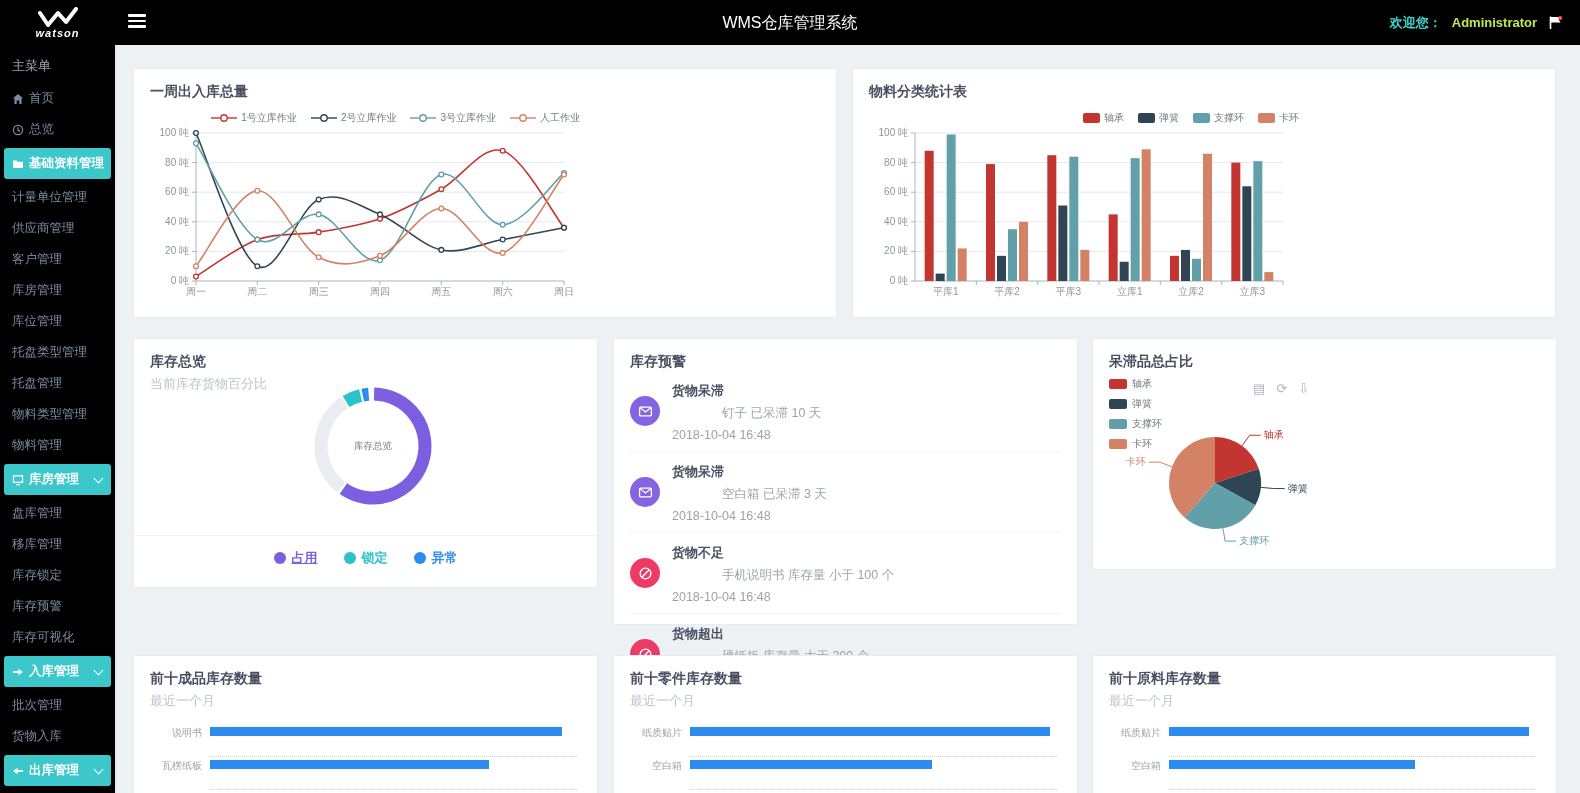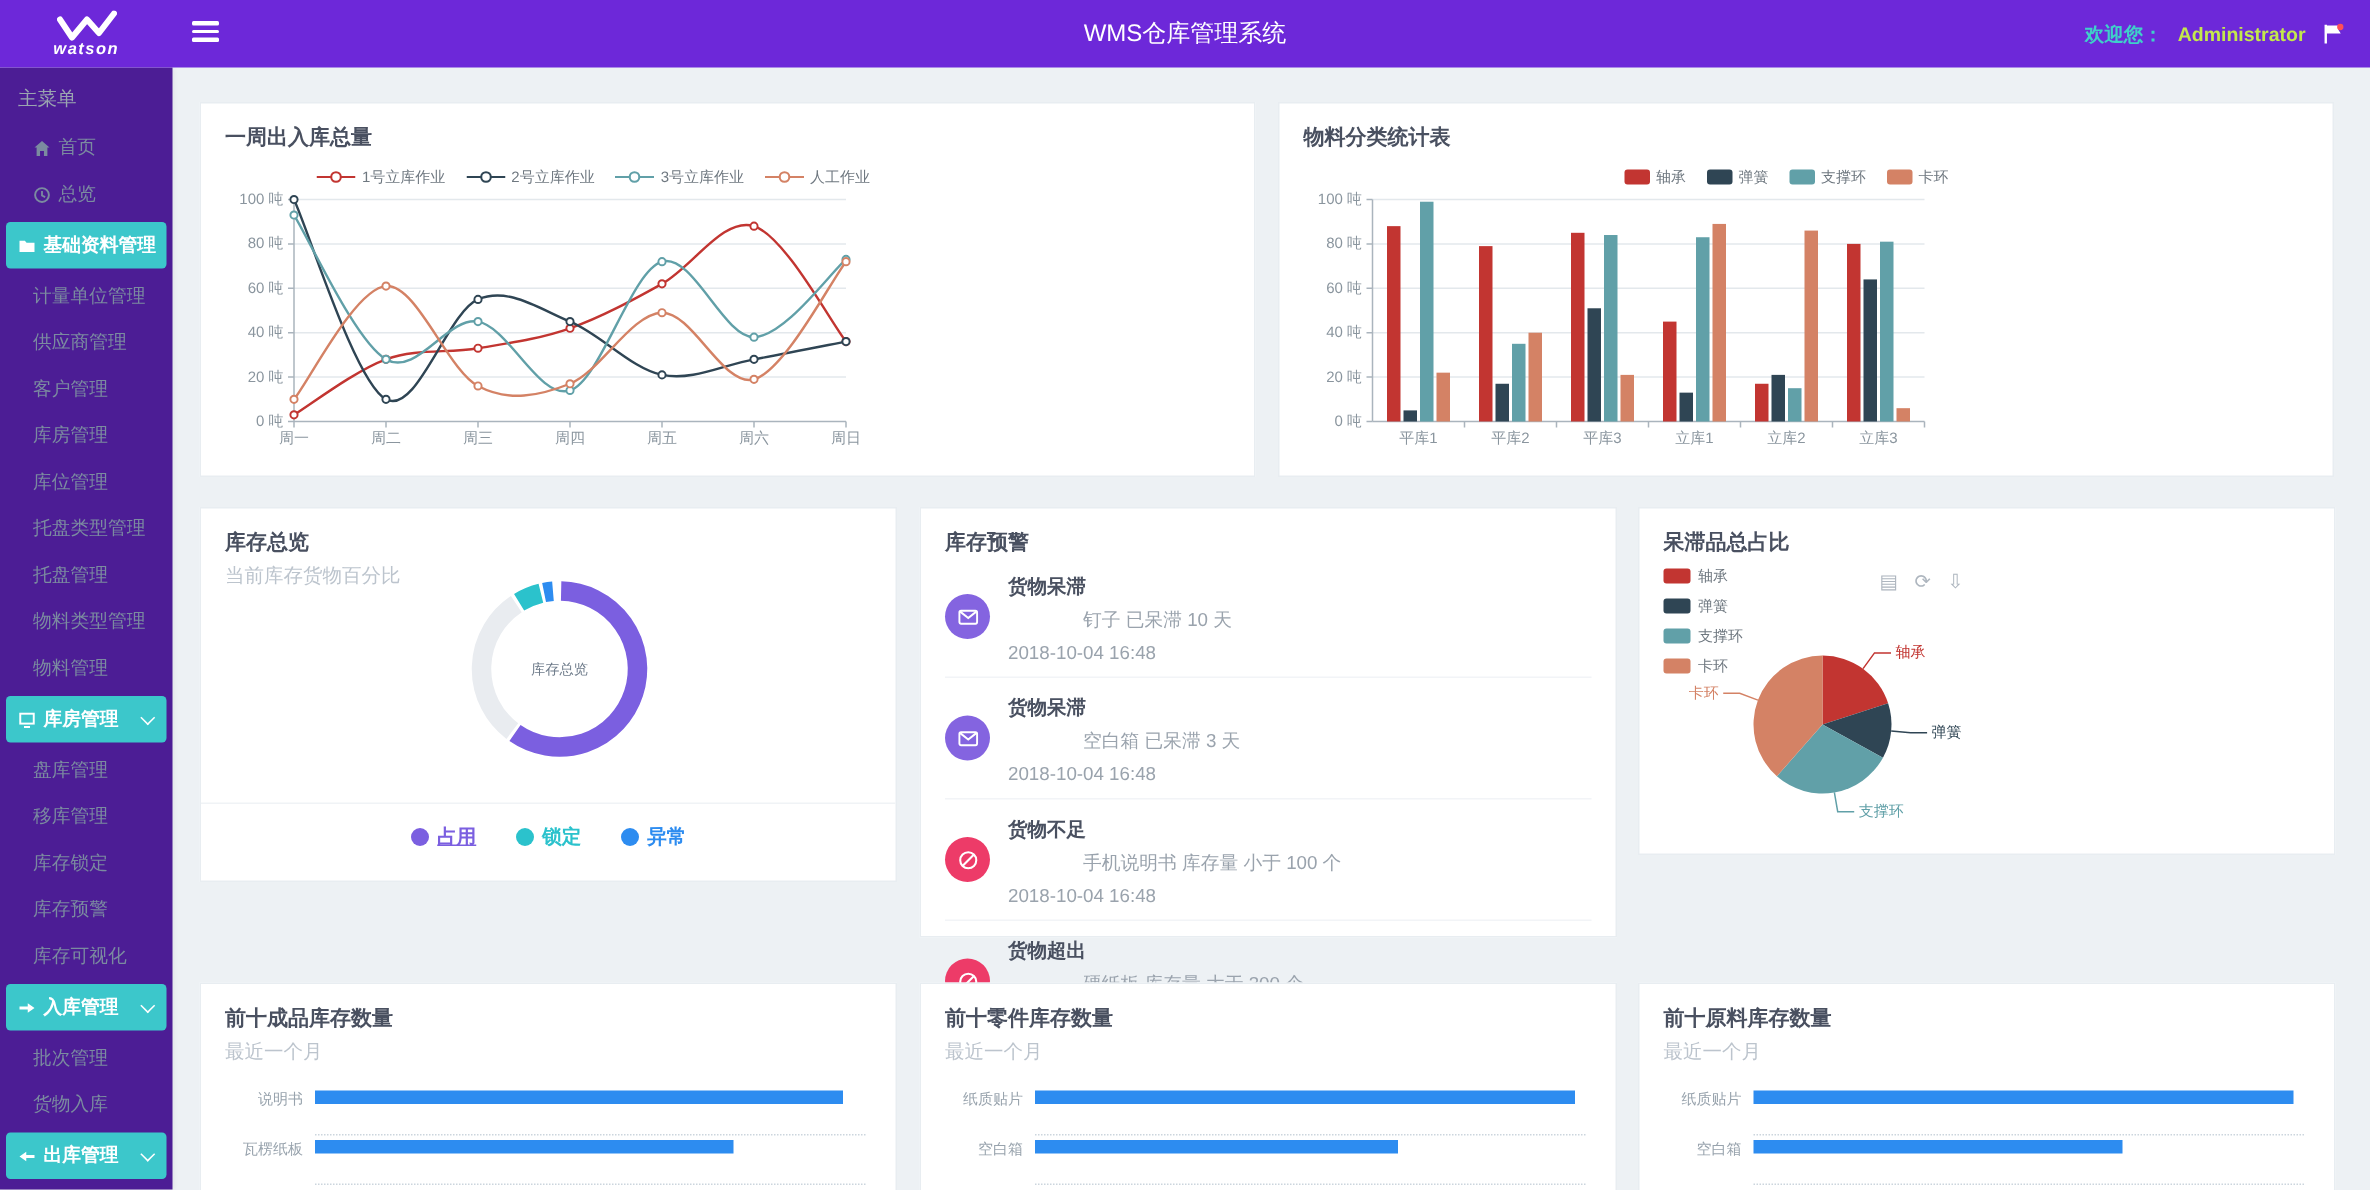--- a/index.html
+++ b/index.html
@@ -13,23 +13,23 @@
   .logo-text { color:#fff; font-weight:bold; font-style:italic; font-size:11px; letter-spacing:1px; margin-top:-2px; }
   .hamburger { position:absolute; left:128px; top:14px; width:18px; height:16px; cursor:pointer; }
   .hamburger span { display:block; height:2.5px; background:#fff; margin-bottom:3px; border-radius:1px; }
   .top-title { position:absolute; left:0; right:0; top:0; height:45px; line-height:45px; text-align:center; color:#fff; font-size:16px; }
   .top-right { position:absolute; right:16px; top:0; height:45px; display:flex; align-items:center; gap:10px; }
   .welcome { font-size:13px; color:#3fd0c9; }
   .username { font-size:13px; font-weight:bold; color:#c3e84c; }
   .flag { width:17px; height:17px; }
 
   
-  .sidebar { position:absolute; left:0; top:45px; bottom:0; width:115px; background:#4c1d95; box-shadow:1px 0 3px rgba(0,0,0,.06); z-index:10; overflow:hidden; }
+  .sidebar { position:absolute; left:0; top:45px; bottom:0; width:115px; background:#000000; box-shadow:1px 0 3px rgba(0,0,0,.06); z-index:10; overflow:hidden; }
   .side-section { padding:12px 10px 8px 12px; color:#9aa5b0; font-size:13px; }
-  .side-item { display:flex; align-items:center; gap:5px; padding:7px 6px 7px 22px; font-size:12.5px; color:#7b8ba0; cursor:pointer; white-space:nowrap; }
+  .side-item { display:flex; align-items:center; gap:5px; padding:7px 6px 7px 12px; font-size:12.5px; color:#7b8ba0; cursor:pointer; white-space:nowrap; }
   .side-item .icon { width:12px; height:12px; flex:0 0 12px; display:inline-flex; }
   .side-item .icon svg { width:100%; height:100%; }
   .side-item.active { background:#3cc7cb; color:#fff; font-weight:bold; margin:3px 4px; padding:7px 4px 7px 8px; border-radius:3px; font-size:12.5px; }
   .chev { width:7px; height:7px; border-right:1.6px solid #fff; border-bottom:1.6px solid #fff; transform:rotate(45deg); margin-left:auto; margin-right:5px; margin-top:-3px; }
 
   
   .card { position:absolute; background:#fff; border:1px solid #e8edf1; padding:14px 16px; }
   .card-title { font-size:14px; font-weight:bold; color:#495060; }
   .card-sub { font-size:13px; color:#bcc4cd; margin-top:4px; }
 
@@ -67,21 +67,21 @@
   .hbar-row { display:flex; align-items:flex-start; height:33px; }
   .hbar-label { width:60px; text-align:right; font-size:10px; color:#98a3ad; padding-right:8px; flex:0 0 60px; margin-top:2px; white-space:nowrap; overflow:hidden; }
   .hbar-track { flex:1; position:relative; height:100%; border-bottom:1px dotted #ccd5dd; margin-right:4px; }
   .hbar-bar { position:absolute; left:0; top:3px; height:9px; }
 
   svg text { font-family:"Liberation Sans","DejaVu Sans",sans-serif; }
 </style>
 </head>
 <body>
 
-<div class="topbar" style="background: #6d28d9;">
+<div class="topbar" style="background: #000000;">
   <div class="logo-box">
     <svg class="logo-mark" viewBox="0 0 40 22">
       <path d="M2 6 L10 18 L20 6 L28 15 L38 2" fill="none" stroke="#ffffff" stroke-width="4" stroke-linecap="round" stroke-linejoin="round"></path>
     </svg>
     <span class="logo-text">watson</span>
   </div>
   <div class="hamburger">
       <span></span>
       <span></span>
       <span></span>

